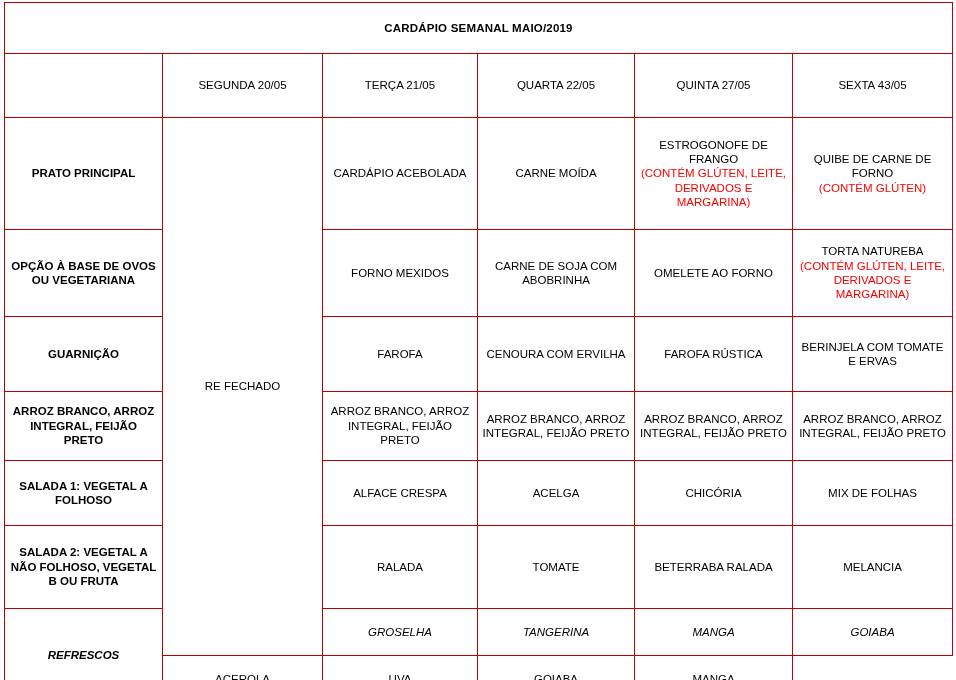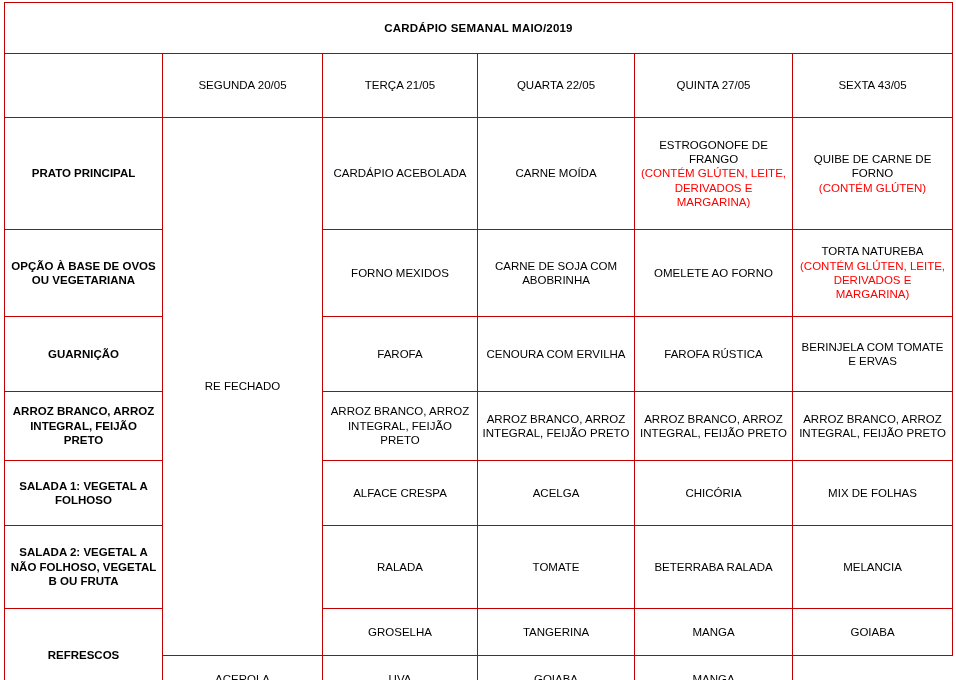--- a/index.html
+++ b/index.html
@@ -68,21 +68,21 @@
   col.c5 { width: 160px; }
   
   tr.r-title td { height: 44px; }
   tr.r-head td { height: 57px; }
   tr.r-main td { height: 105px; }
   tr.r-opt td { height: 80px; }
   tr.r-guar td { height: 68px; }
   tr.r-arroz td { height: 62px; }
   tr.r-sal1 td { height: 58px; }
   tr.r-sal2 td { height: 76px; }
-  tr.r-ref1 td { height: 40px; }
+  tr.r-ref1 td { height: 40px; font-style: italic; }
   tr.r-ref2 td { height: 40px; }
 </style>
 </head>
 <body>
 
 <div class="sheet">
   <table class="menu">
     <colgroup>
       <col class="c0">
         <col class="c1">

